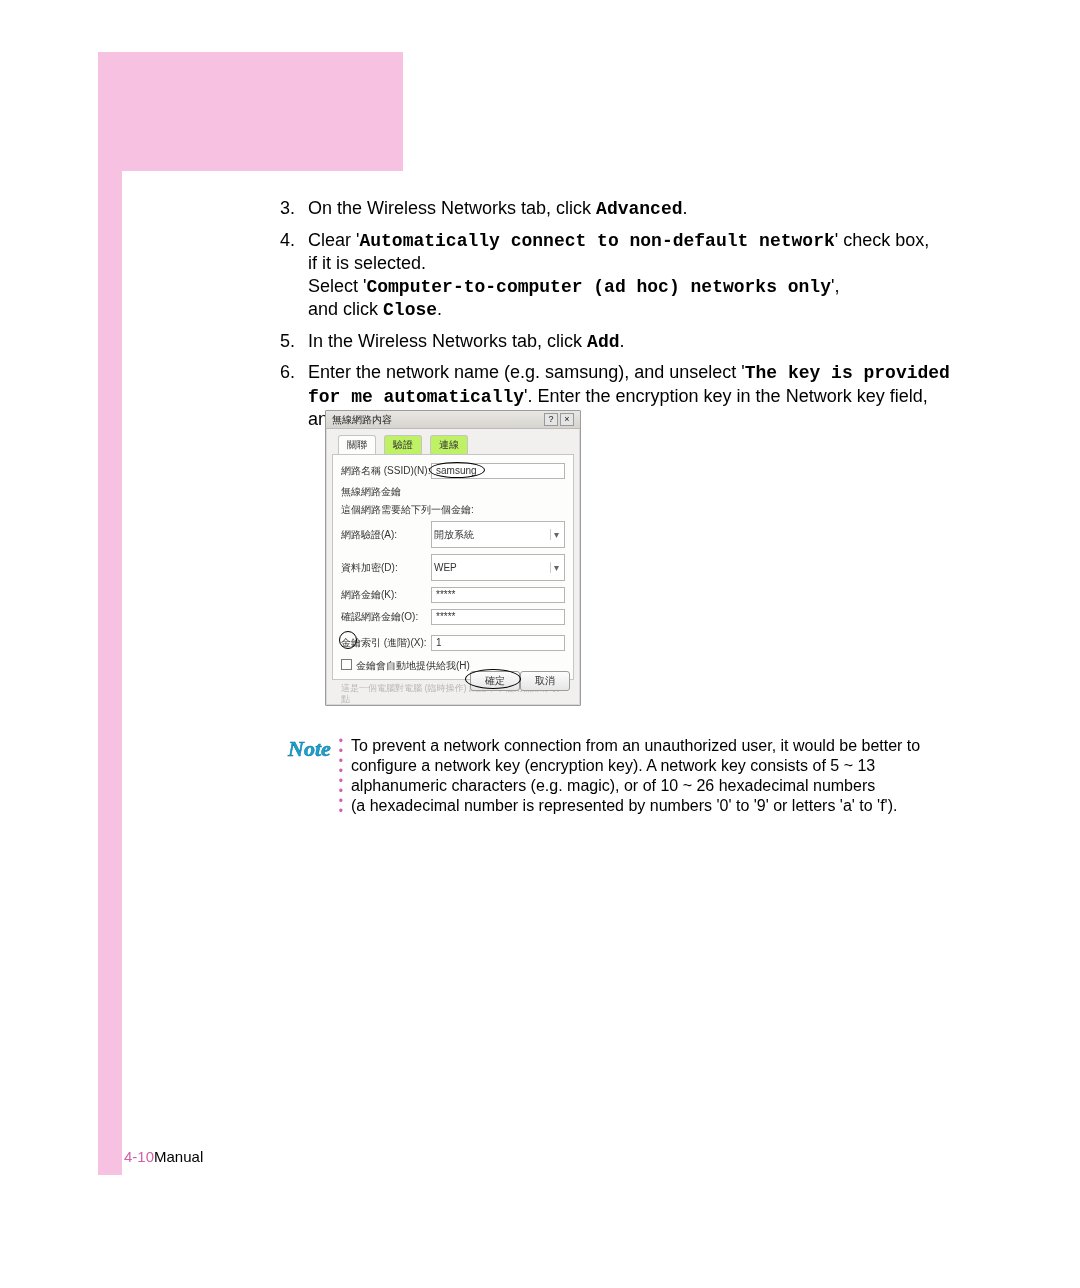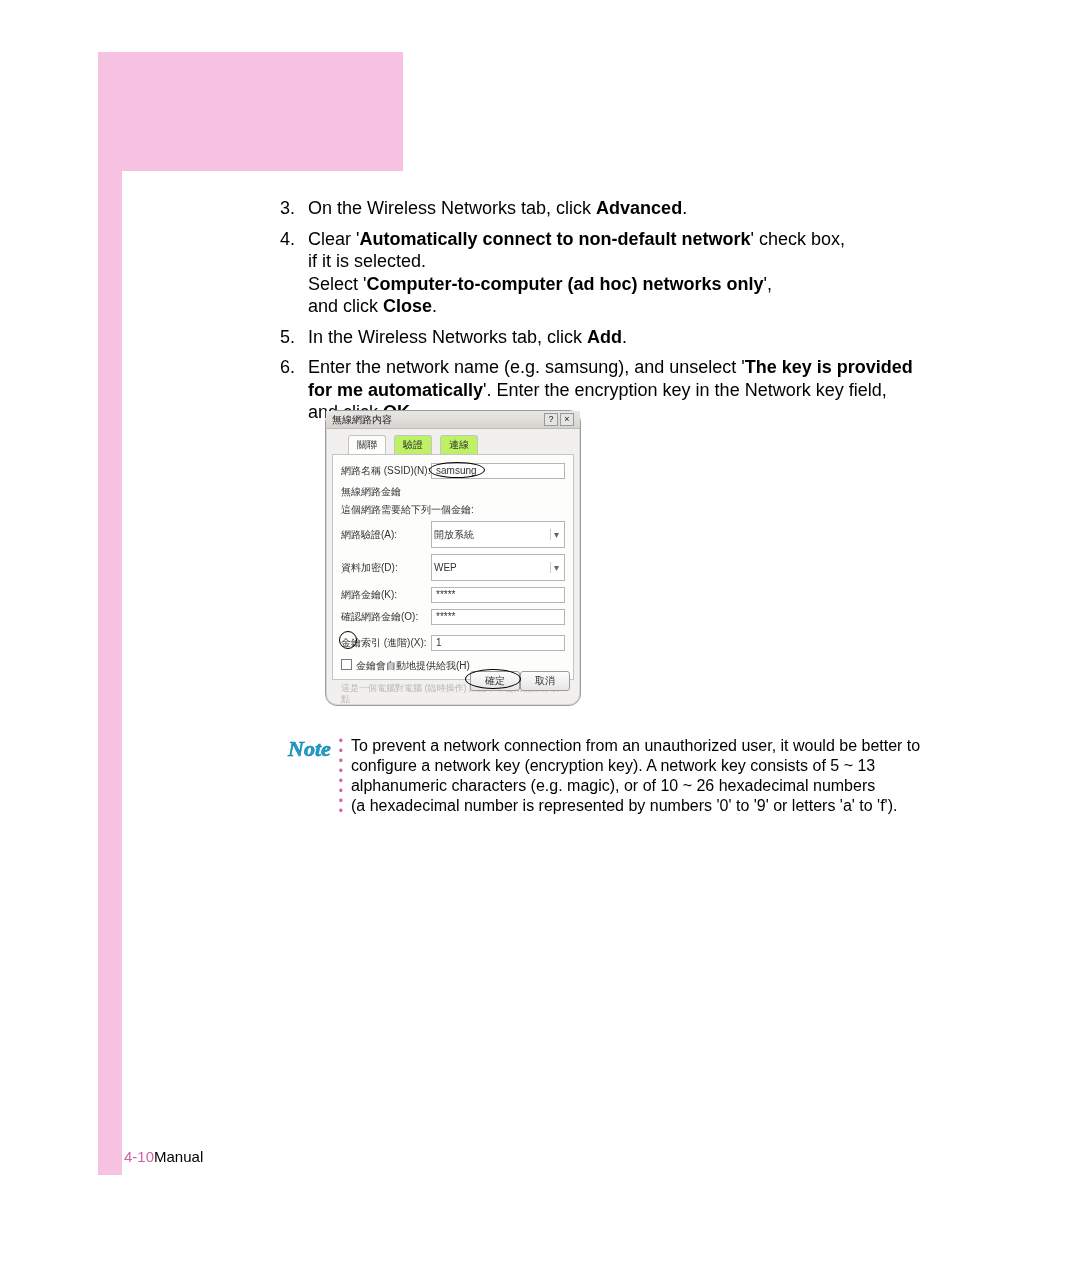--- a/index.html
+++ b/index.html
@@ -4,25 +4,25 @@
 <style>
   * { box-sizing: border-box; margin: 0; padding: 0; }
   html, body { width: 1080px; height: 1288px; background: #ffffff; font-family: Arial, Helvetica, sans-serif; }
   .page { position: relative; width: 1080px; height: 1288px; }
   .pink-vert { position: absolute; left: 98px; top: 52px; width: 24px; height: 1123px; background: #f7c1e2; }
   .pink-block { position: absolute; left: 98px; top: 52px; width: 305px; height: 119px; background: #f7c1e2; }
   .content { position: absolute; left: 280px; top: 197px; width: 700px; font-size: 18px; color: #000; line-height: 1.25; }
   .ol { list-style: none; }
   .ol > li { position: relative; padding-left: 28px; margin-bottom: 8px; }
   .ol > li .num { position: absolute; left: 0; top: 0; }
-  .dialog { position: absolute; left: 325px; top: 410px; width: 256px; height: 296px; background: #f1f0ee; border: 1px solid #9c9c9c; border-radius: 12px; box-shadow: 0 0 0 1px #d8d8d8 inset; font-size: 10px; color: #333; }
+  .dialog { position: absolute; left: 325px; top: 410px; width: 256px; height: 296px; background: #f1f0ee; border: 1px solid #9c9c9c; border-radius: 1px; box-shadow: 0 0 0 1px #d8d8d8 inset; font-size: 10px; color: #333; }
   .dlg-title { height: 18px; background: linear-gradient(#e9e7e3,#d7d4cf); border-bottom: 1px solid #bbb; padding: 2px 6px; font-size: 10px; color: #222; display: flex; align-items: center; justify-content: space-between; }
   .dlg-ctrls { display: flex; gap: 2px; }
   .dlg-ctrls span { width: 14px; height: 13px; border: 1px solid #999; background: #e5e5e5; font-size: 9px; text-align: center; line-height: 11px; }
-  .dlg-tabs { display: flex; padding: 6px 6px 0 22px; gap: 8px; font-size: 10px; }
+  .dlg-tabs { display: flex; padding: 6px 6px 0 12px; gap: 8px; font-size: 10px; }
   .dlg-tabs .tab { padding: 2px 8px; border: 1px solid #c5c5c5; border-bottom: none; border-radius: 3px 3px 0 0; background: #bef264; }
   .dlg-tabs .tab.active { background: #fdfdfc; }
   .dlg-body { margin: 0 6px 6px 6px; border: 1px solid #c5c5c5; background: #fdfdfc; padding: 8px 8px 4px 8px; height: 226px; position: relative; }
   .row { display: flex; align-items: center; margin-bottom: 6px; }
   .row .lbl { width: 90px; font-size: 10px; }
   .row .inp { flex: 1; border: 1px solid #b5b5b5; background: #fff; height: 16px; padding: 1px 4px; font-size: 10px; }
   .ssid-oval { position: absolute; border: 1.5px solid #000; border-radius: 50%/50%; width: 56px; height: 16px; left: 96px; top: 7px; pointer-events: none; }
   .sectext { font-size: 10px; color: #666; margin: 4px 0 4px 4px; }
   .sel { flex: 1; border: 1px solid #b5b5b5; background: #fff; height: 27px; font-size: 10px; padding: 0 2px; display: flex; align-items: center; justify-content: space-between; }
   .sel .caret { width: 12px; text-align: center; color: #666; border-left: 1px solid #ccc; }
@@ -35,21 +35,21 @@
   .btn.ok { position: relative; }
   .ok-oval { border: 1.5px solid #000; border-radius: 50%/50%; position: absolute; width: 56px; height: 20px; left: -6px; top: -3px; pointer-events: none; }
   .note-block { position: absolute; left: 288px; top: 736px; width: 690px; display: flex; }
   .note-label { font-family: "Comic Sans MS", cursive; font-size: 22px; font-style: italic; font-weight: bold; color: #20a0c8; -webkit-text-stroke: 0.5px #0078a8; margin-right: 8px; }
   .note-dots { color: #d061a8; font-size: 12px; line-height: 6px; letter-spacing: 0; margin-right: 8px; padding-top: 2px; }
   .note-dots span { display: block; height: 10px; }
   .note-text { font-size: 16px; line-height: 1.25; color: #000; }
   .footer { position: absolute; left: 124px; top: 1148px; font-size: 15px; color: #000; display: flex; }
   .footer .pg { color: #d061a8; font-weight: 500; }
   .small-inp { width: 28px !important; }
-  b { font-weight: bold; }
+  b { font-weight: bold; font-family: Liberation Mono, monospace; }
 </style>
 </head>
 <body>
 
 <div class="page">
   <div class="pink-vert"></div>
   <div class="pink-block"></div>
 
   <div class="content">
     <ol class="ol">

